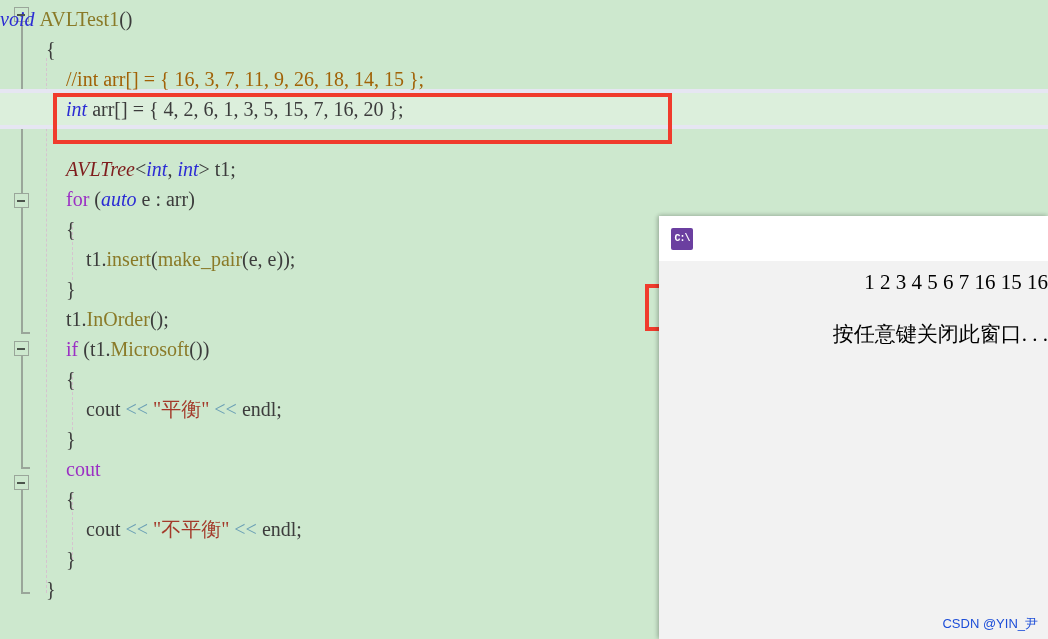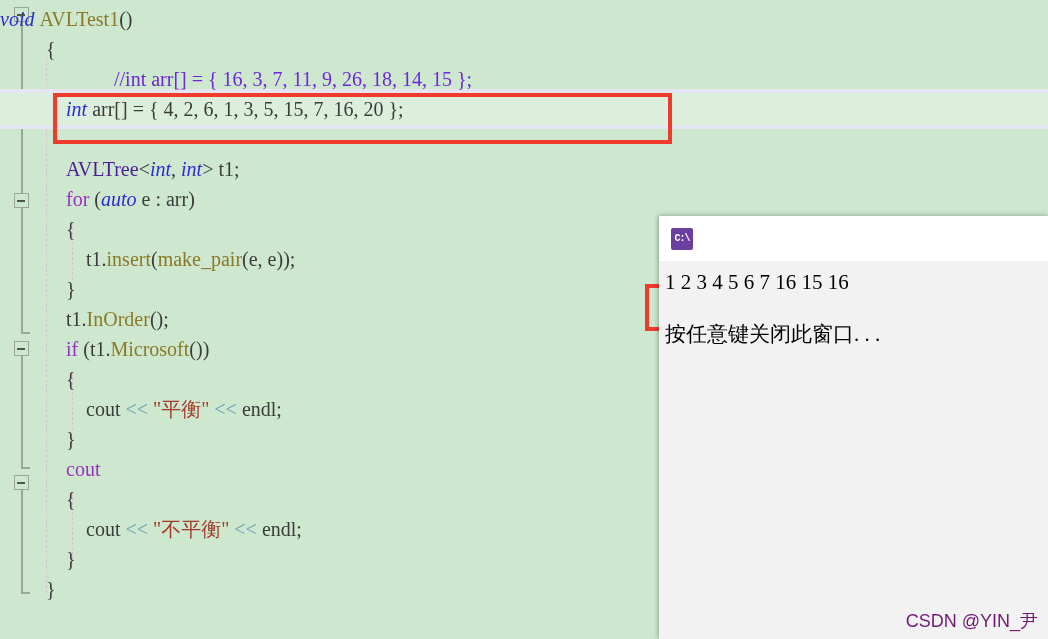--- a/index.html
+++ b/index.html
@@ -82,22 +82,22 @@
     font-size: 20px;
     color: #3c3c3c;
   }
   .ind1 { padding-left: 46px; }
   .ind2 { padding-left: 66px; }
   .ind3 { padding-left: 86px; }
 
   .kw      { color: #2b2bd4; font-style: italic; }          
   .kwctl   { color: #9b30c4; }          
   .fn      { color: #8a7a28; }          
-  .type    { color: #4c1d95; }          
-  .cmt     { color: #6d28d9; margin-left: 48px; }          
+  .type    { color: #7f1d1d; font-style: italic; }          
+  .cmt     { color: #a16207; }          
   .str     { color: #a33a2a; }          
   .op      { color: #6a9fb5; }          
   .plain   { color: #3c3c3c; }
   .brace   { color: #3c3c3c; }
 
   
   .annot-box {
     position: absolute;
     border: 4px solid #f03b2c;
     box-sizing: border-box;
@@ -151,38 +151,39 @@
     white-space: nowrap;
   }
   #console-body {
     position: absolute;
     left: 0; top: 45px;
     width: 389px; height: 378px;
     background: #f2f2f2;
     padding: 8px 0 0 6px;
     box-sizing: border-box;
     overflow: hidden;
+    text-align: right;
   }
   .console-line {
     font-family: "Liberation Serif", serif;
     font-size: 21px;
     line-height: 26px;
     color: #000000;
     white-space: pre;
   }
   .console-spacer { height: 26px; }
 
   
   #watermark {
     position: absolute;
     right: 10px;
     bottom: 6px;
     font-family: "Liberation Sans", sans-serif;
-    font-size: 18px;
-    color: #701a75;
+    font-size: 13px;
+    color: #1d4ed8;
     white-space: nowrap;
     text-align: right;
   }
 </style>
 </head>
 <body>
 
 <div id="editor">
 
   <div class="gutter-line" style="top:14px;height:186px;"></div>

